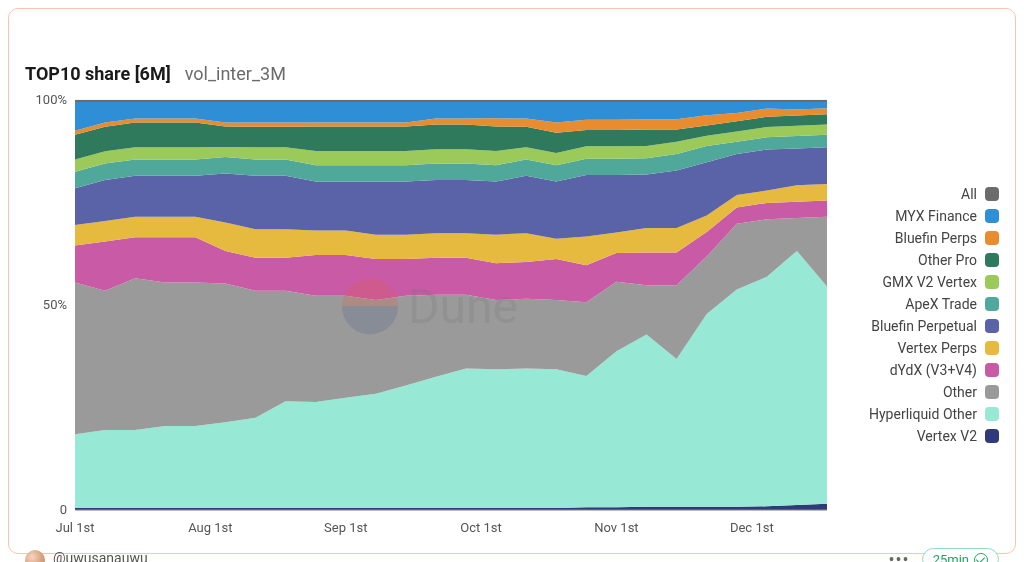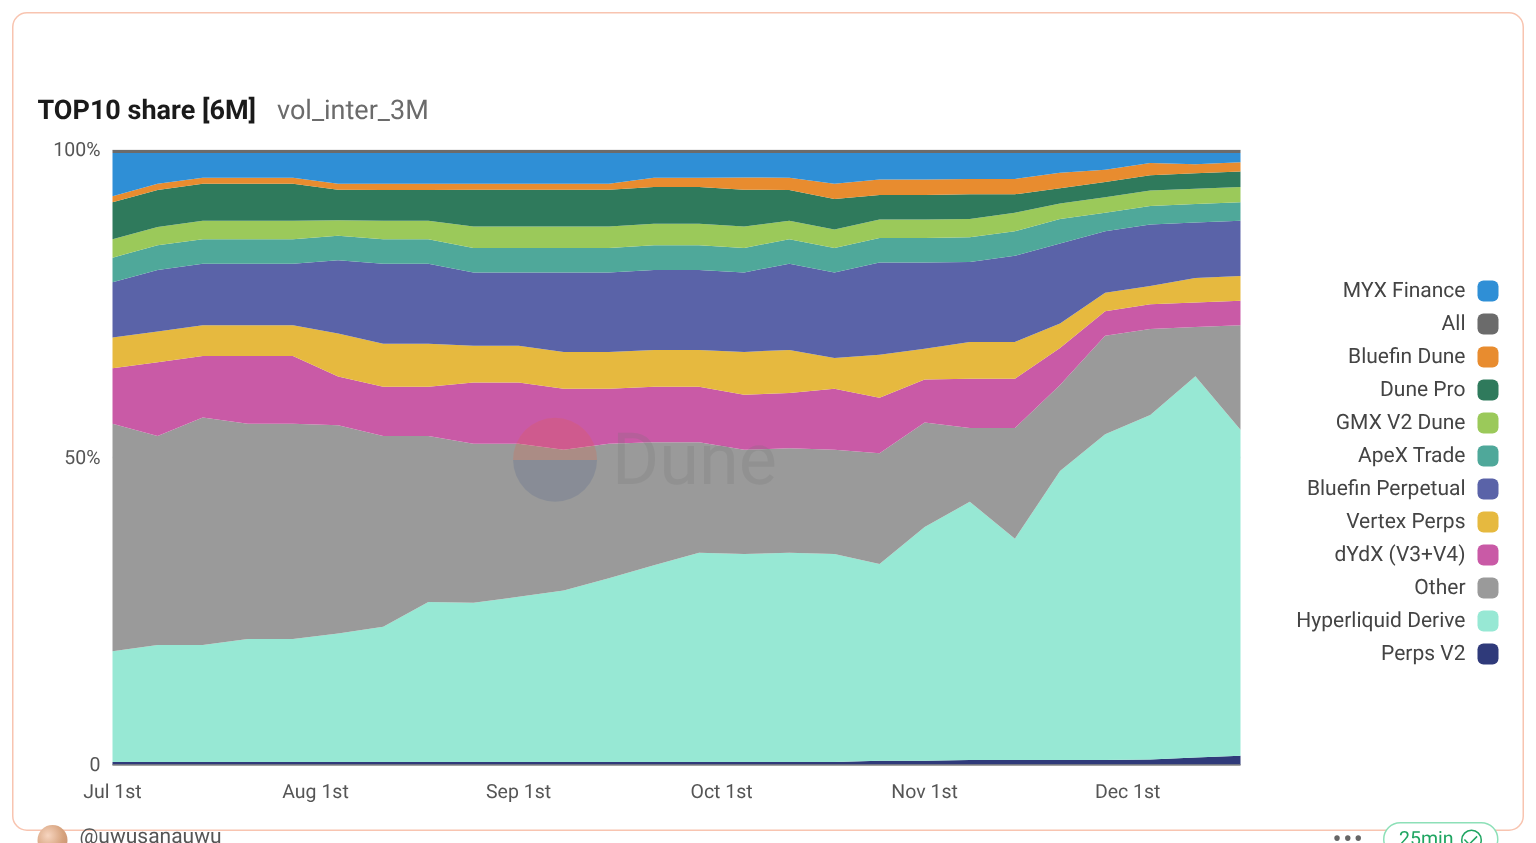--- a/index.html
+++ b/index.html
@@ -218,37 +218,37 @@
         </svg>
 
       <div class="watermark">
         <div class="watermark-circle"></div>
         <div class="watermark-text">Dune</div>
       </div>
     </div>
 
     <div class="legend" id="legend">
         <div class="legend-item">
+          <span class="legend-label">All</span>
+          <span class="legend-swatch" style="background: rgb(107, 107, 107);"></span>
+        </div>
+        <div class="legend-item">
           <span class="legend-label">MYX Finance</span>
           <span class="legend-swatch" style="background: rgb(47, 143, 214);"></span>
         </div>
         <div class="legend-item">
-          <span class="legend-label">All</span>
-          <span class="legend-swatch" style="background: rgb(107, 107, 107);"></span>
-        </div>
-        <div class="legend-item">
-          <span class="legend-label">Bluefin Dune</span>
+          <span class="legend-label">Bluefin Perps</span>
           <span class="legend-swatch" style="background: rgb(232, 140, 47);"></span>
         </div>
         <div class="legend-item">
-          <span class="legend-label">Dune Pro</span>
+          <span class="legend-label">Other Pro</span>
           <span class="legend-swatch" style="background: rgb(47, 122, 92);"></span>
         </div>
         <div class="legend-item">
-          <span class="legend-label">GMX V2 Dune</span>
+          <span class="legend-label">GMX V2 Vertex</span>
           <span class="legend-swatch" style="background: rgb(155, 201, 90);"></span>
         </div>
         <div class="legend-item">
           <span class="legend-label">ApeX Trade</span>
           <span class="legend-swatch" style="background: rgb(79, 168, 154);"></span>
         </div>
         <div class="legend-item">
           <span class="legend-label">Bluefin Perpetual</span>
           <span class="legend-swatch" style="background: rgb(90, 99, 168);"></span>
         </div>
@@ -258,25 +258,25 @@
         </div>
         <div class="legend-item">
           <span class="legend-label">dYdX (V3+V4)</span>
           <span class="legend-swatch" style="background: rgb(201, 90, 166);"></span>
         </div>
         <div class="legend-item">
           <span class="legend-label">Other</span>
           <span class="legend-swatch" style="background: rgb(154, 154, 154);"></span>
         </div>
         <div class="legend-item">
-          <span class="legend-label">Hyperliquid Derive</span>
+          <span class="legend-label">Hyperliquid Other</span>
           <span class="legend-swatch" style="background: rgb(151, 232, 212);"></span>
         </div>
         <div class="legend-item">
-          <span class="legend-label">Perps V2</span>
+          <span class="legend-label">Vertex V2</span>
           <span class="legend-swatch" style="background: rgb(47, 58, 122);"></span>
         </div>
       </div>
 
   </div>
 
   <div class="footer">
     <div class="author">
       <span class="avatar"></span>
       <span>@uwusanauwu</span>

